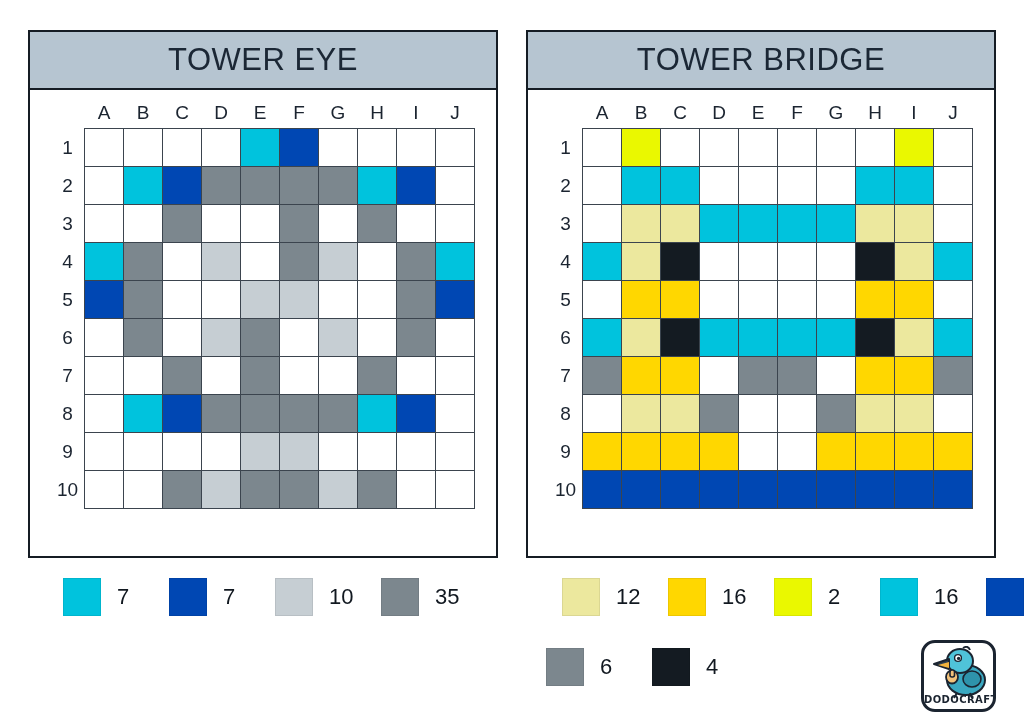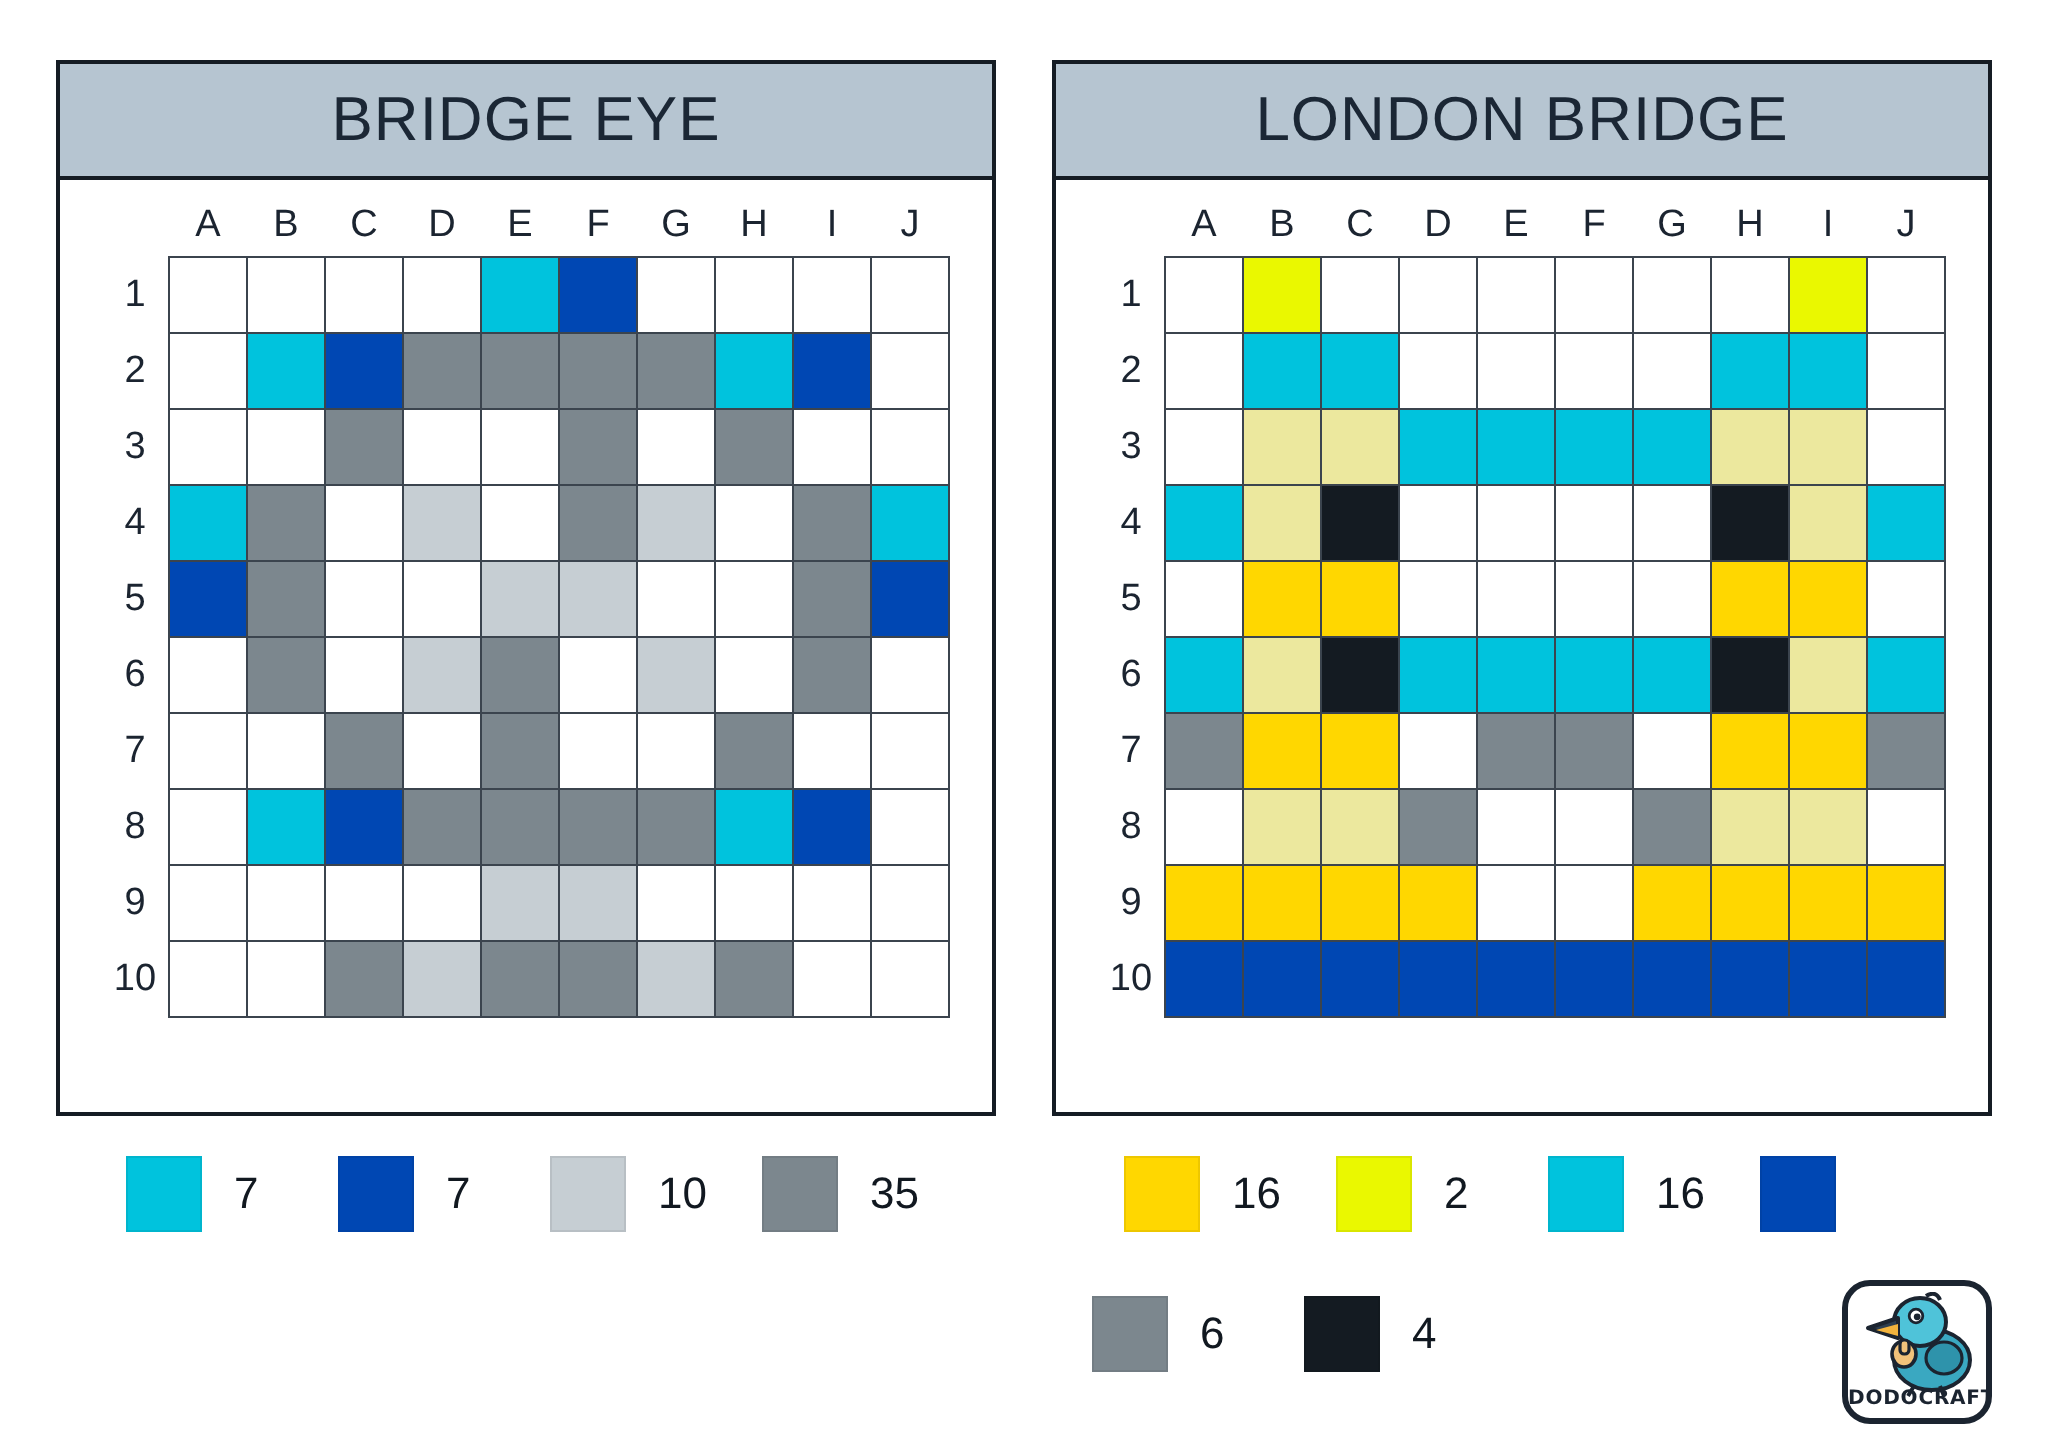--- a/index.html
+++ b/index.html
@@ -125,21 +125,21 @@
   }
   .logo-bird{position:absolute;left:6px;top:3px;}
 </style>
 </head>
 <body>
 
 <div class="page">
 
   <div class="panel" id="panel-london">
     <div class="panel-header">
-      <div class="panel-title">BRIDGE EYE</div>
+      <div class="panel-title">TOWER EYE</div>
     </div>
     <div class="grid-wrap">
       <table class="grid-table">
         <tbody id="grid-body-0">
             <tr>
               <th class="corner"></th>
               <th class="colhead">A</th>
               <th class="colhead">B</th>
               <th class="colhead">C</th>
               <th class="colhead">D</th>
@@ -280,21 +280,21 @@
               <td class="cell" style="background: rgb(255, 255, 255);"></td>
               <td class="cell" style="background: rgb(255, 255, 255);"></td>
             </tr>
           </tbody>
       </table>
     </div>
   </div>
 
   <div class="panel" id="panel-tower">
     <div class="panel-header">
-      <div class="panel-title">LONDON BRIDGE</div>
+      <div class="panel-title">TOWER BRIDGE</div>
     </div>
     <div class="grid-wrap">
       <table class="grid-table">
         <tbody id="grid-body-1">
             <tr>
               <th class="corner"></th>
               <th class="colhead">A</th>
               <th class="colhead">B</th>
               <th class="colhead">C</th>
               <th class="colhead">D</th>
@@ -452,20 +452,24 @@
       <div class="legend-item">
         <div class="swatch" style="background: rgb(198, 206, 211);"></div>
         <div class="legend-count">10</div>
       </div>
       <div class="legend-item">
         <div class="swatch" style="background: rgb(124, 135, 142);"></div>
         <div class="legend-count">35</div>
       </div>
     </div>
   <div class="legend" id="legend-tower-1">
+      <div class="legend-item">
+        <div class="swatch" style="background: rgb(236, 232, 158);"></div>
+        <div class="legend-count">12</div>
+      </div>
       <div class="legend-item">
         <div class="swatch" style="background: rgb(255, 215, 0);"></div>
         <div class="legend-count">16</div>
       </div>
       <div class="legend-item">
         <div class="swatch" style="background: rgb(234, 248, 0);"></div>
         <div class="legend-count">2</div>
       </div>
       <div class="legend-item">
         <div class="swatch" style="background: rgb(0, 195, 221);"></div>

